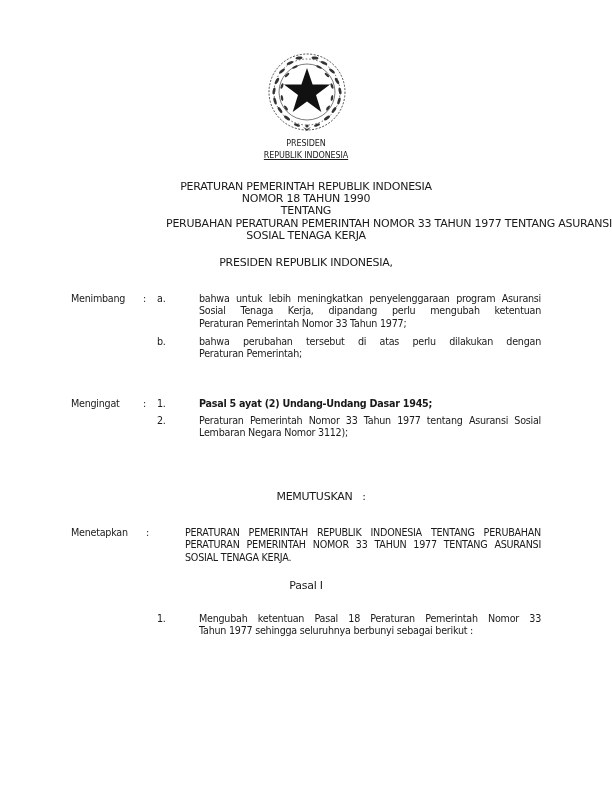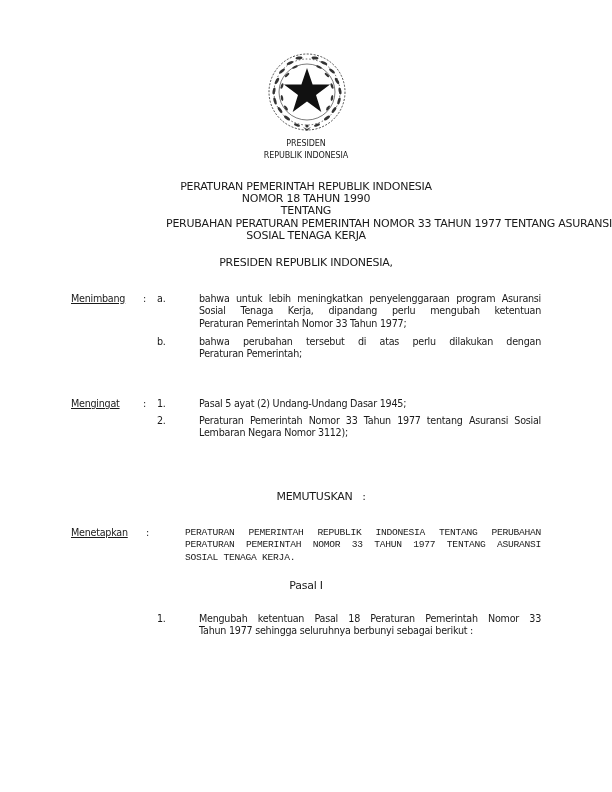--- a/index.html
+++ b/index.html
@@ -45,21 +45,20 @@
     letter-spacing: -0.25px;
     white-space: nowrap;
   }
   .label {
     position: absolute;
     left: 71px;
     font-size: 9.6px;
     line-height: 12.4px;
     letter-spacing: -0.25px;
     white-space: nowrap;
-    text-decoration: underline;
   }
   .colon {
     position: absolute;
     font-size: 9.6px;
     line-height: 12.4px;
   }
   .marker {
     position: absolute;
     left: 157px;
     font-size: 9.6px;
@@ -86,21 +85,20 @@
   .body-line.last {
     text-align-last: left;
   }
   .wide-block {
     position: absolute;
     left: 157px;
     width: 384px;
     font-size: 9.6px;
     line-height: 12.4px;
     letter-spacing: -0.25px;
-    font-family: Liberation Mono, monospace;
   }
 </style>
 </head>
 <body>
 
 <div class="page">
 
   <svg class="emblem" viewBox="0 0 84 84" xmlns="http://www.w3.org/2000/svg">
     <g fill="none" stroke="#222" stroke-width="1">
 
@@ -141,21 +139,21 @@
       <ellipse cx="32" cy="74" rx="1.3" ry="3.2" transform="rotate(-70 32 74)"></ellipse>
       <ellipse cx="52" cy="74" rx="1.3" ry="3.2" transform="rotate(70 52 74)"></ellipse>
       <path d="M38 76 L42 80 L46 76 L42 78 Z"></path>
       <circle cx="42" cy="75" r="1.6"></circle>
     </g>
 
     <polygon fill="#111" points="42,17 47.6,33.5 65,33.5 51,44 56.3,61 42,50.5 27.7,61 33,44 19,33.5 36.4,33.5"></polygon>
   </svg>
 
   <div class="small-caption" style="top:138px;">PRESIDEN</div>
-  <div class="small-caption" style="top:150px;">REPUBLIK INDONESIA</div>
+  <div class="small-caption" style="top:150px;text-decoration:underline;">REPUBLIK INDONESIA</div>
 
   <div class="center-line" style="top:181px;">PERATURAN PEMERINTAH REPUBLIK INDONESIA</div>
   <div class="center-line" style="top:193px;">NOMOR 18 TAHUN 1990</div>
   <div class="center-line" style="top:205px;">TENTANG</div>
   <div class="center-line" style="top:218px;text-align:right;">PERUBAHAN PERATURAN PEMERINTAH NOMOR 33 TAHUN 1977 TENTANG ASURANSI</div>
   <div class="center-line" style="top:230px;">SOSIAL TENAGA KERJA</div>
 
   <div class="center-line" style="top:257px;">PRESIDEN REPUBLIK INDONESIA,</div>
 
   <div class="label" style="top:293px;">Menimbang</div>
@@ -171,21 +169,21 @@
   <div class="marker" style="top:336px;">b.</div>
   <div class="body-block" style="top:336px;">
     <span class="body-line">bahwa perubahan tersebut di atas perlu dilakukan dengan</span>
     <span class="body-line last">Peraturan Pemerintah;</span>
   </div>
 
   <div class="label" style="top:398px;">Mengingat</div>
   <div class="colon" style="top:398px; left:143px;">:</div>
 
   <div class="marker" style="top:398px;">1.</div>
-  <div class="body-block" style="top:398px;">
+  <div class="body-block" style="top:398px;font-weight:bold;">
     <span class="body-line last">Pasal 5 ayat (2) Undang-Undang Dasar 1945;</span>
   </div>
 
   <div class="marker" style="top:415px;">2.</div>
   <div class="body-block" style="top:415px;">
     <span class="body-line">Peraturan Pemerintah Nomor 33 Tahun 1977 tentang Asuransi Sosial</span>
     <span class="body-line last">Lembaran Negara Nomor 3112);</span>
   </div>
 
   <div class="center-line" style="top:491px; white-space:pre;padding-left:15px;">MEMUTUSKAN   :</div>

